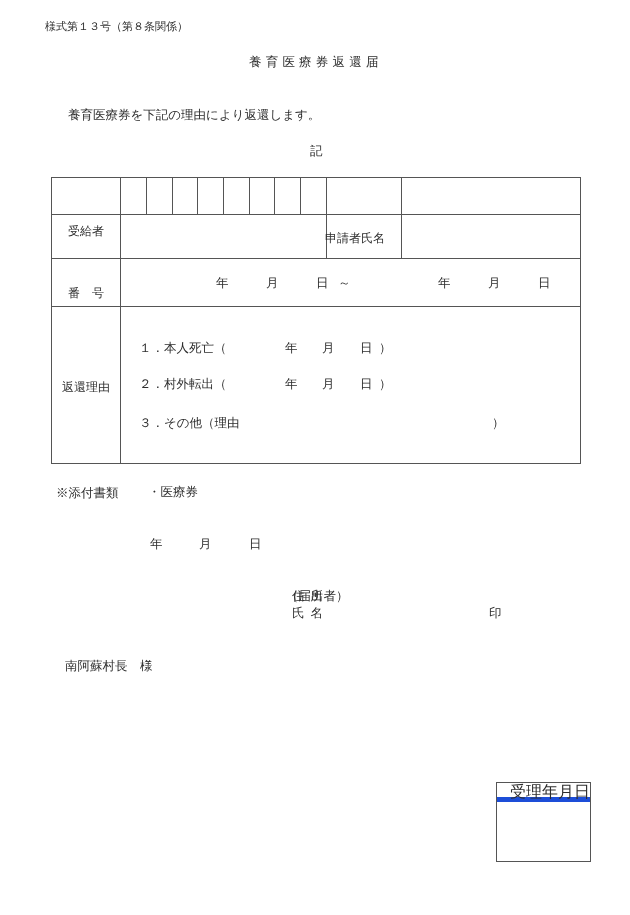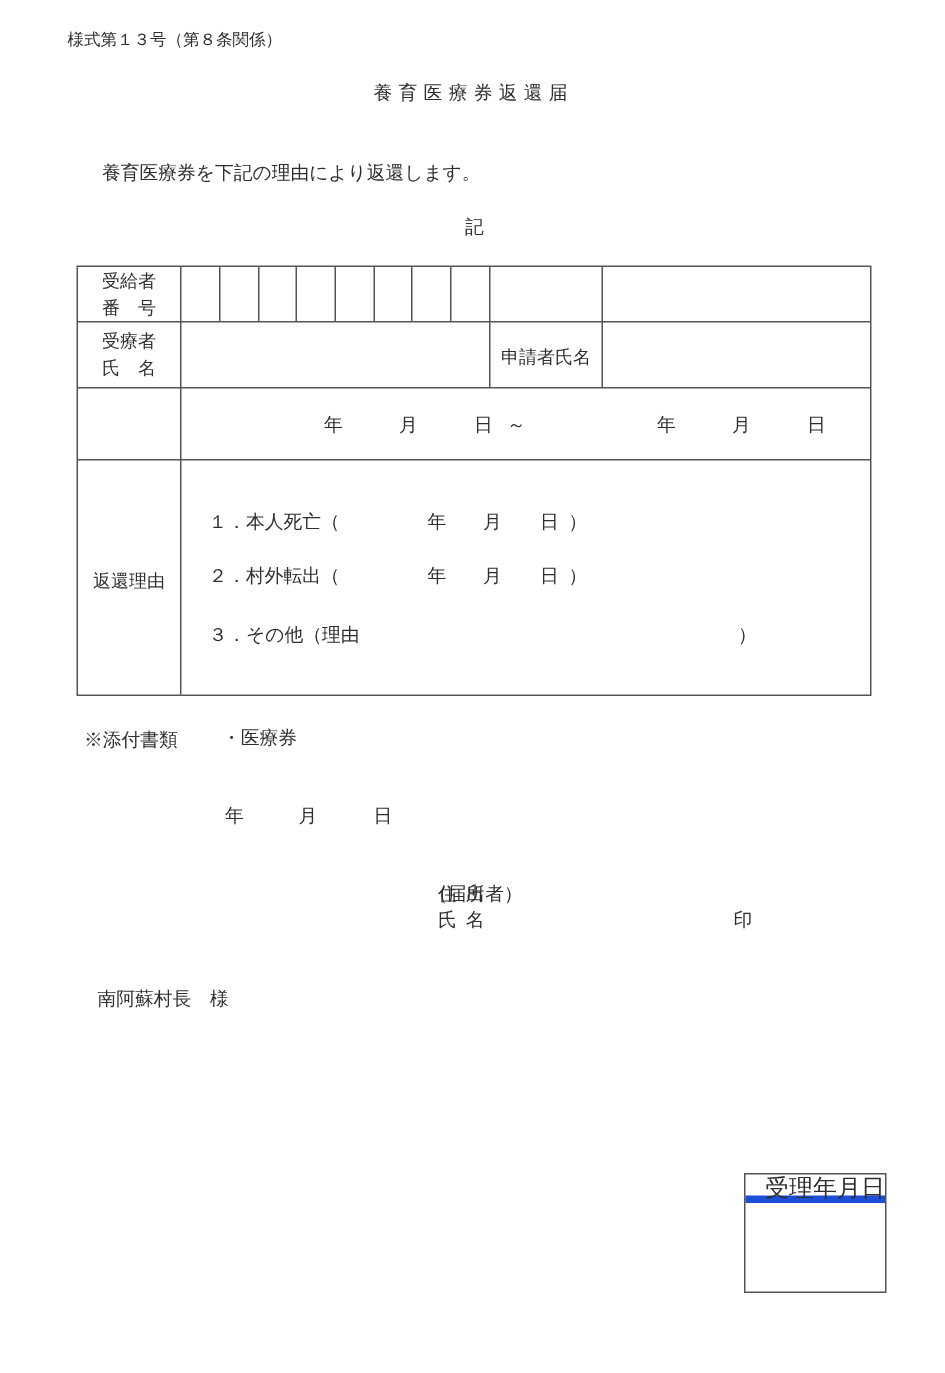--- a/index.html
+++ b/index.html
@@ -11,21 +11,21 @@
   .abs { position: absolute; white-space: nowrap; line-height: 1; }
   .form-no { left: 45px; top: 21px; font-size: 11px; }
   .title { left: 249px; top: 56px; font-size: 12.5px; letter-spacing: 4.2px; }
   .intro { left: 68px; top: 109px; font-size: 12.5px; }
   .ki { left: 310px; top: 145px; font-size: 12.5px; }
 
   .tbl { position: absolute; left: 51px; top: 177px; width: 530px; height: 287px; border: 1px solid #555; box-sizing: border-box; }
   .hline { position: absolute; left: 0; height: 0; border-top: 1px solid #555; }
   .vline { position: absolute; top: 0; width: 0; border-left: 1px solid #555; }
   .cell-text { position: absolute; text-align: center; font-size: 12px; line-height: 18px; }
-  .cell-text span { display: block; }
+  .cell-text span { display: block; margin-top: 44px; }
 
   .field { position: absolute; font-size: 12.5px; line-height: 1; white-space: nowrap; }
 
   .attach { left: 56px; top: 487px; font-size: 12.5px; }
   .attach-item { left: 148px; top: 487px; font-size: 12.5px; font-family: Liberation Mono, monospace; }
   .date-y { left: 150px; top: 538px; font-size: 12.5px; }
   .date-m { left: 199px; top: 538px; font-size: 12.5px; }
   .date-d { left: 249px; top: 538px; font-size: 12.5px; }
 
   .notifier { left: 238px; top: 590px; font-size: 12.5px; margin-left: 48px; }
@@ -75,26 +75,22 @@
     <div class="field" style="left:95px;top:0;width:25px;height:36px;"></div>
     <div class="field" style="left:121px;top:0;width:24px;height:36px;"></div>
     <div class="field" style="left:146px;top:0;width:25px;height:36px;"></div>
     <div class="field" style="left:172px;top:0;width:25px;height:36px;"></div>
     <div class="field" style="left:198px;top:0;width:24px;height:36px;"></div>
     <div class="field" style="left:223px;top:0;width:25px;height:36px;"></div>
     <div class="field" style="left:249px;top:0;width:25px;height:36px;"></div>
   </div>
   <div class="field" style="left:350px;top:0;width:178px;height:36px;"></div>
 
-  <div class="cell-text" style="left:0;top:40px;width:68px;height:40px;">
-    <span>受療者</span>
-    <span>氏　名</span>
-  </div>
   <div class="field" style="left:69px;top:37px;width:205px;height:43px;"></div>
-  <div class="cell-text" style="left:275px;top:51px;width:74px;">申請者氏名</div>
+  <div class="cell-text" style="left:259px;top:51px;width:74px;text-align:right;">申請者氏名</div>
   <div class="field" style="left:350px;top:37px;width:178px;height:43px;"></div>
 
   <div>
     <span class="field" style="left:164px;top:99px;">年</span>
     <span class="field" style="left:214px;top:99px;">月</span>
     <span class="field" style="left:264px;top:99px;">日</span>
     <span class="field" style="left:286px;top:99px;">～</span>
     <span class="field" style="left:386px;top:99px;">年</span>
     <span class="field" style="left:436px;top:99px;">月</span>
     <span class="field" style="left:486px;top:99px;">日</span>

